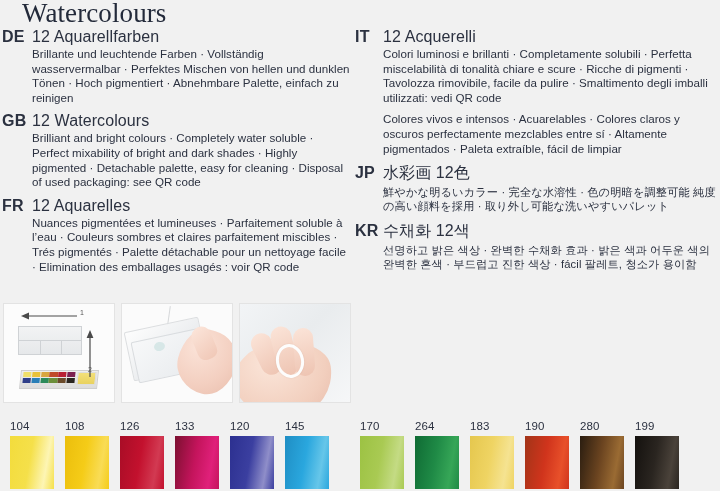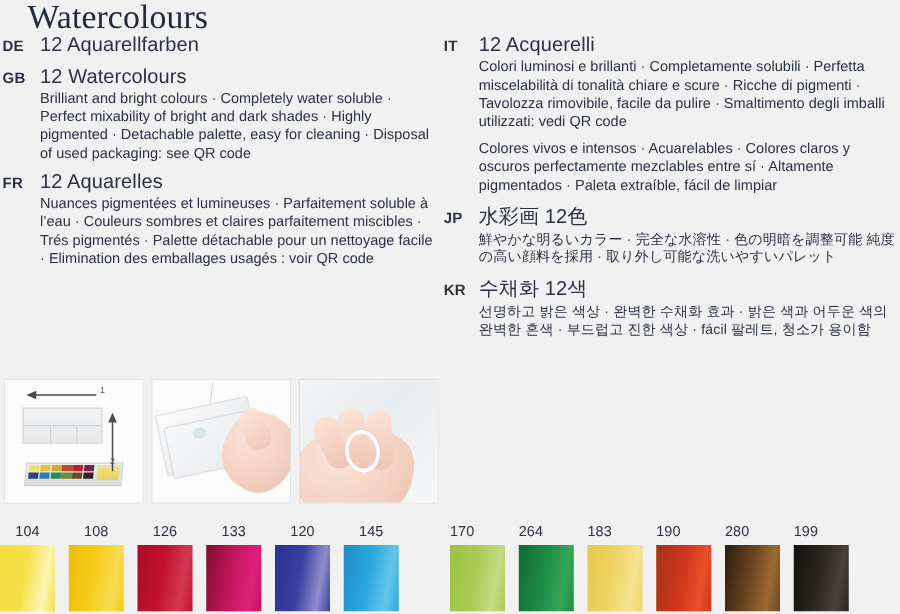--- a/index.html
+++ b/index.html
@@ -48,21 +48,21 @@
     margin-bottom: 7px;
   }
   .lang-head {
     display: flex;
     align-items: baseline;
   }
   .lang-code {
     width: 30px;
     min-width: 30px;
     text-align: left;
-    font-size: 12px;
+    font-size: 16px;
     font-weight: bold;
     color: #2b3140;
     letter-spacing: 0.2px;
   }
   .lang-code.rc { text-align: left; }
   .lang-title {
     font-size: 16px;
     font-weight: 400;
     color: #2b3140;
     letter-spacing: 0.1px;
@@ -197,21 +197,21 @@
     border:3px solid #fdfdfd; border-radius:50%;
     transform: rotate(-10deg);
     box-shadow: 0 0 2px rgba(0,0,0,.08);
   }
 
   
   .swatch-row {
     position: absolute;
     top: 420px;
   }
-  .sw-left  { left: 0; text-align: center; }
+  .sw-left  { left: 10px; }
   .sw-right { left: 360px; }
   .swatches {
     display: flex;
     gap: 11px;
   }
   .swatch { width: 44px; }
   .swatch .code {
     font-size: 11.5px;
     color: #2b3140;
     line-height: 13px;
@@ -231,20 +231,21 @@
 
   <div class="title">Watercolours</div>
 
   <div class="col col-left">
 
     <div class="lang-block">
       <div class="lang-head">
         <span class="lang-code">DE</span>
         <span class="lang-title">12 Aquarellfarben</span>
       </div>
+      <div class="lang-body">Brillante und leuchtende Farben · Vollständig wasservermalbar · Perfektes Mischen von hellen und dunklen Tönen · Hoch pigmentiert · Abnehmbare Palette, einfach zu reinigen</div>
     </div>
 
     <div class="lang-block">
       <div class="lang-head">
         <span class="lang-code">GB</span>
         <span class="lang-title">12 Watercolours</span>
       </div>
       <div class="lang-body">Brilliant and bright colours · Completely water soluble · Perfect mixability of bright and dark shades · Highly pigmented · Detachable palette, easy for cleaning · Disposal of used packaging: see QR code</div>
     </div>
 

